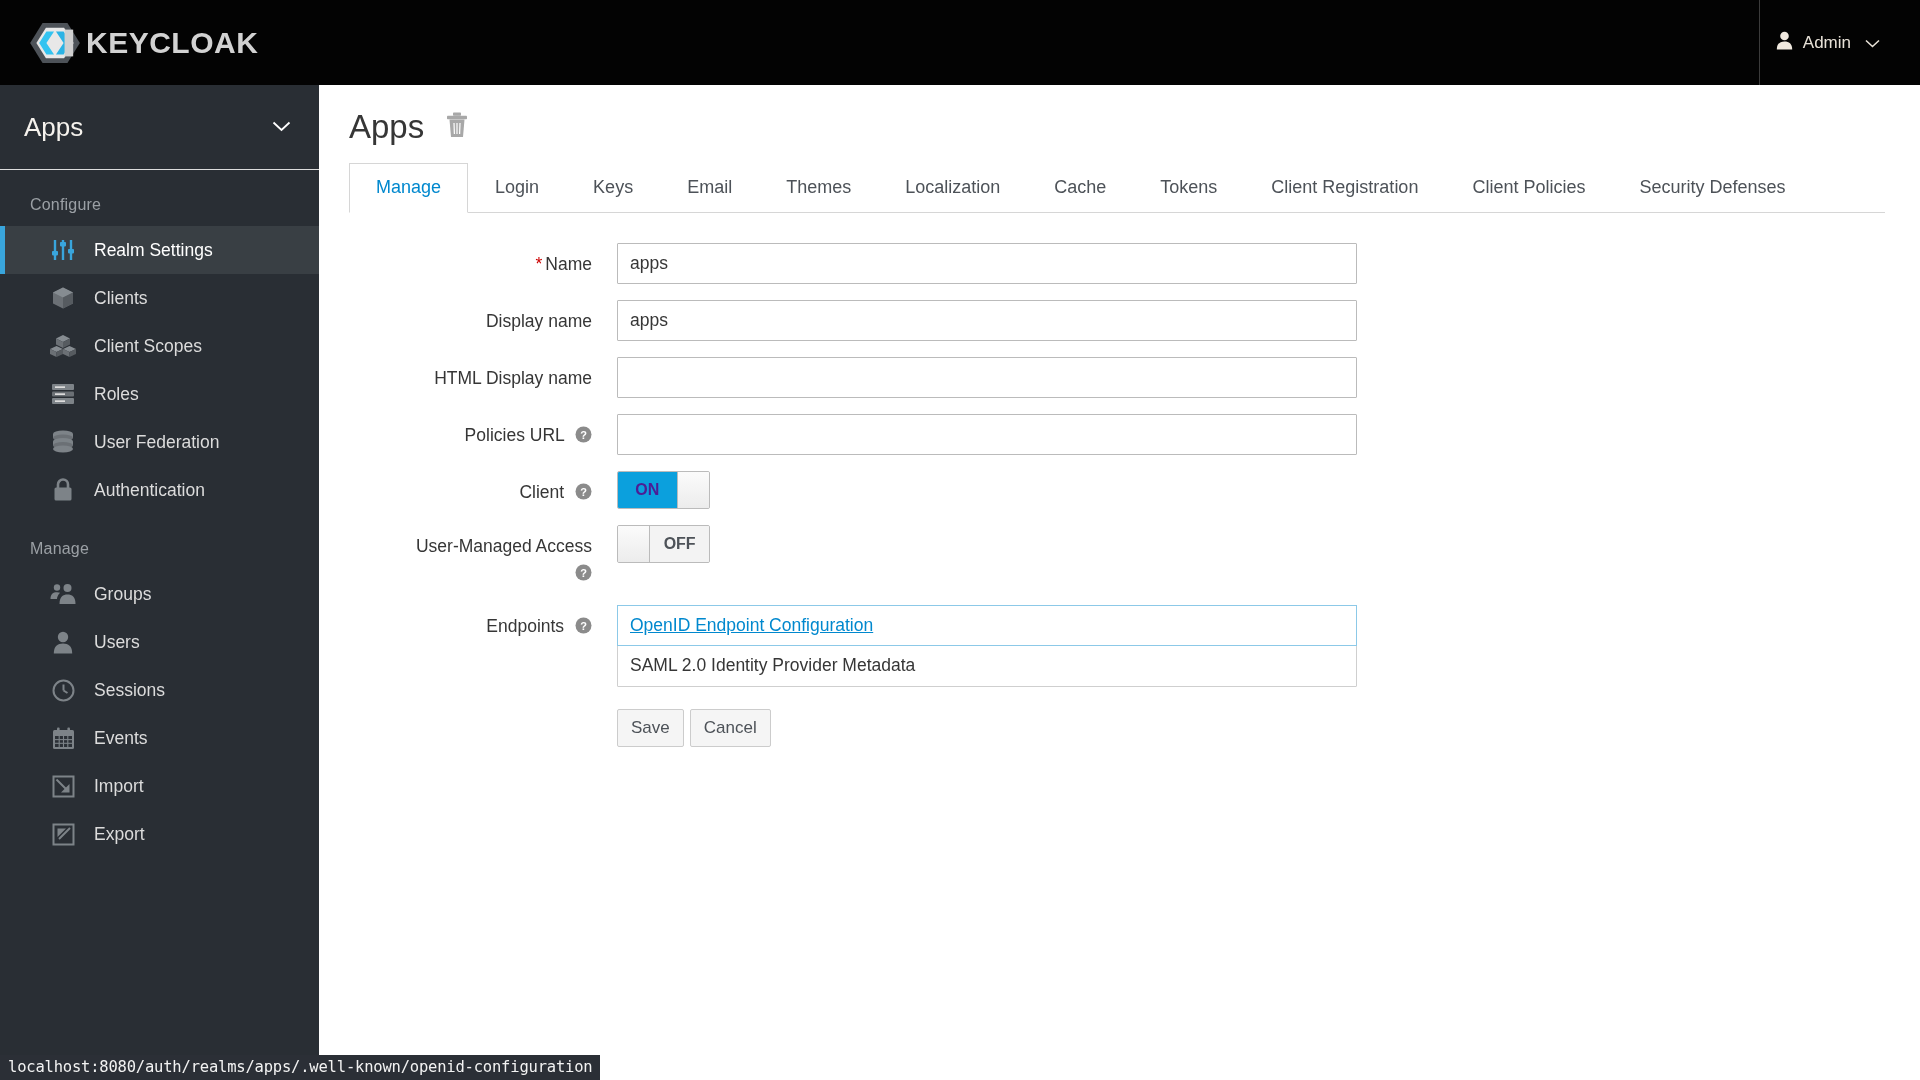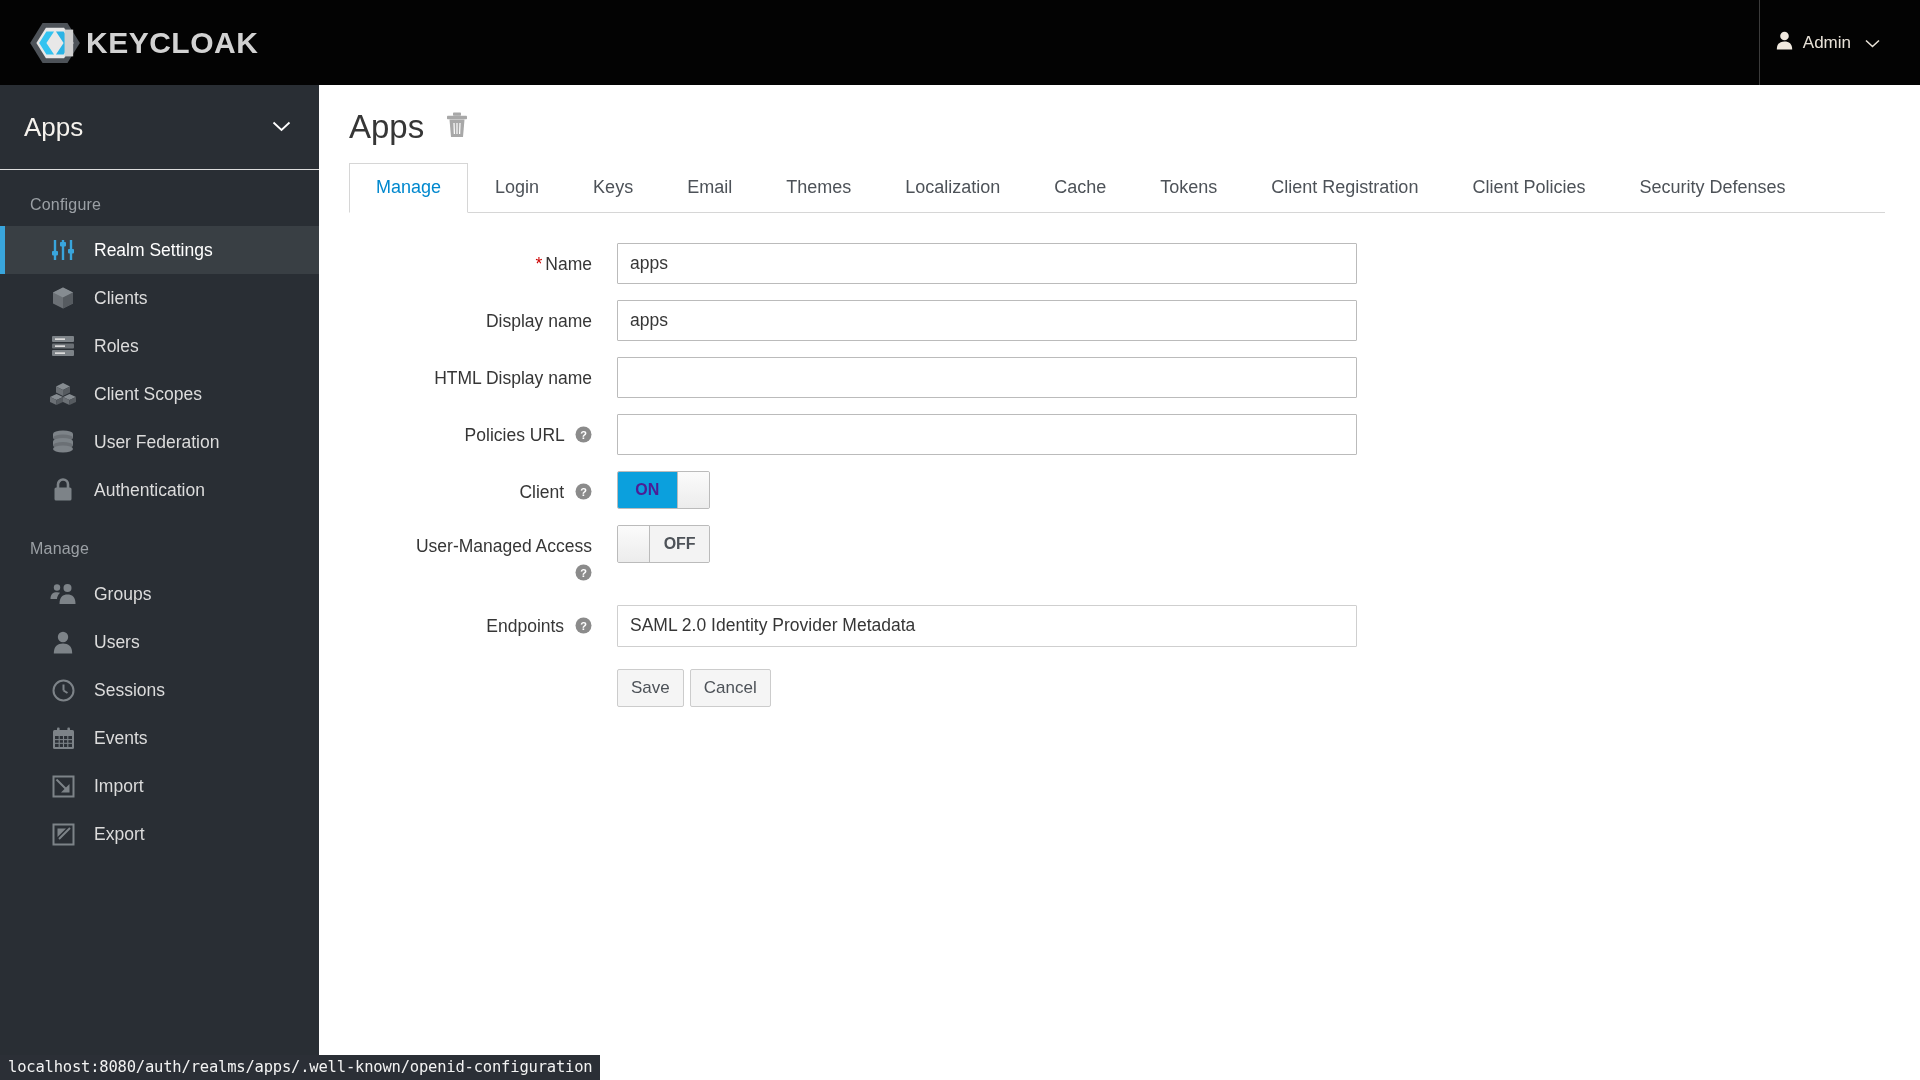--- a/index.html
+++ b/index.html
@@ -354,47 +354,47 @@
           <polygon points="12,1.5 22,6.5 22,17.5 12,22.5 2,17.5 2,6.5" fill="#6b7075"></polygon>
           <polygon points="12,1.5 22,6.5 12,11.5 2,6.5" fill="#868c91"></polygon>
           <polygon points="12,11.5 22,6.5 22,17.5 12,22.5" fill="#565b60"></polygon>
         </svg>
       </span>
       <span class="nav-label">Clients</span>
     </div>
 
     <div class="nav-item">
       <span class="nav-icon">
-        <svg width="24" height="22" viewBox="0 0 24 22" xmlns="http://www.w3.org/2000/svg">
-          <rect x="1" y="1" width="22" height="6" rx="1" fill="#7d8388"></rect>
-          <rect x="1" y="8.5" width="22" height="5" rx="1" fill="#6b7075"></rect>
-          <rect x="1" y="15" width="22" height="6" rx="1" fill="#7d8388"></rect>
-          <rect x="4" y="3.3" width="10" height="1.7" fill="#dcdcdc"></rect>
-          <rect x="4" y="10.3" width="10" height="1.7" fill="#dcdcdc"></rect>
-          <rect x="4" y="17.3" width="10" height="1.7" fill="#dcdcdc"></rect>
-        </svg>
-      </span>
-      <span class="nav-label">Roles</span>
-    </div>
-
-    <div class="nav-item">
-      <span class="nav-icon">
         <svg width="26" height="24" viewBox="0 0 26 24" xmlns="http://www.w3.org/2000/svg">
           <polygon points="13,1 20,4.5 13,8 6,4.5" fill="#868c91"></polygon>
           <polygon points="6,4.5 13,8 13,14 6,10.5" fill="#6b7075"></polygon>
           <polygon points="20,4.5 13,8 13,14 20,10.5" fill="#565b60"></polygon>
           <polygon points="6.5,12 13,15 6.5,18 0,15" fill="#868c91"></polygon>
           <polygon points="0,15 6.5,18 6.5,23 0,20" fill="#6b7075"></polygon>
           <polygon points="13,15 6.5,18 6.5,23 13,20" fill="#565b60"></polygon>
           <polygon points="19.5,12 26,15 19.5,18 13,15" fill="#868c91"></polygon>
           <polygon points="13,15 19.5,18 19.5,23 13,20" fill="#6b7075"></polygon>
           <polygon points="26,15 19.5,18 19.5,23 26,20" fill="#565b60"></polygon>
         </svg>
       </span>
       <span class="nav-label">Client Scopes</span>
+    </div>
+
+    <div class="nav-item">
+      <span class="nav-icon">
+        <svg width="24" height="22" viewBox="0 0 24 22" xmlns="http://www.w3.org/2000/svg">
+          <rect x="1" y="1" width="22" height="6" rx="1" fill="#7d8388"></rect>
+          <rect x="1" y="8.5" width="22" height="5" rx="1" fill="#6b7075"></rect>
+          <rect x="1" y="15" width="22" height="6" rx="1" fill="#7d8388"></rect>
+          <rect x="4" y="3.3" width="10" height="1.7" fill="#dcdcdc"></rect>
+          <rect x="4" y="10.3" width="10" height="1.7" fill="#dcdcdc"></rect>
+          <rect x="4" y="17.3" width="10" height="1.7" fill="#dcdcdc"></rect>
+        </svg>
+      </span>
+      <span class="nav-label">Roles</span>
     </div>
 
 
     <div class="nav-item">
       <span class="nav-icon">
         <svg width="22" height="24" viewBox="0 0 22 24" xmlns="http://www.w3.org/2000/svg">
           <g fill="#7d8388">
             <ellipse cx="11" cy="4" rx="10" ry="3.4"></ellipse>
             <rect x="1" y="4" width="20" height="4"></rect>
             <ellipse cx="11" cy="8" rx="10" ry="3.4" fill="#6b7075"></ellipse>
@@ -617,20 +617,23 @@
           <span>Endpoints</span>
           <span class="help-icon">
             <svg width="17" height="17" viewBox="0 0 17 17" xmlns="http://www.w3.org/2000/svg">
               <circle cx="8.5" cy="8.5" r="8" fill="#8b8b8b"></circle>
               <text x="8.5" y="12.6" font-family="Liberation Sans, sans-serif" font-size="11" font-weight="bold" fill="#ffffff" text-anchor="middle">?</text>
             </svg>
           </span>
         </div>
         <div class="form-field">
           <div class="endpoints">
+            <div class="endpoint-item hovered">
+              <span class="endpoint-link">OpenID Endpoint Configuration</span>
+            </div>
             <div class="endpoint-item">
               <span>SAML 2.0 Identity Provider Metadata</span>
             </div>
           </div>
 
           <div class="btn-row">
             <button class="btn">Save</button>
             <button class="btn">Cancel</button>
           </div>
         </div>

